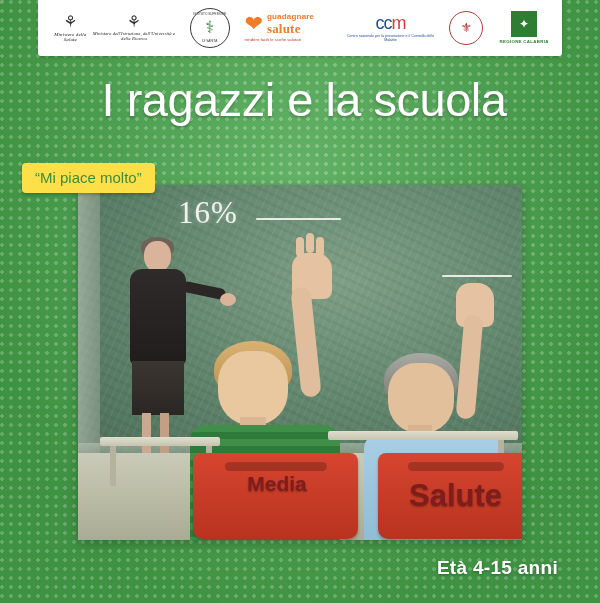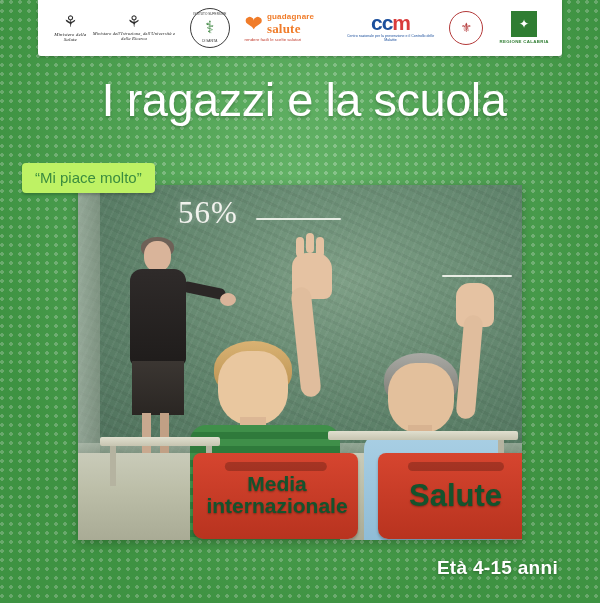--- a/index.html
+++ b/index.html
@@ -93,21 +93,21 @@
   .logo-guad { width: 104px; align-items: flex-start; }
   .guad-row { display: flex; align-items: center; gap: 4px; }
   .guad-heart { color: #f07c2a; font-size: 22px; line-height: 20px; }
   .guad-txt { text-align: left; }
   .guad-txt .l1 { font-size: 8px; font-weight: bold; color: #f07c2a; letter-spacing: .2px;}
   .guad-txt .l2 { font-size: 13px; font-weight: bold; color: #f07c2a; letter-spacing: .2px; font-family: Liberation Serif, serif;}
   .guad-sub { font-size: 4.3px; color: #c0392b; margin-top: 3px; }
 
   .logo-ccm { width: 96px; }
   .ccm-mark {
-    font-size: 21px; font-weight: bold; color: #1b4f9c;
+    font-size: 18px; font-weight: normal; color: #1b4f9c;
     letter-spacing: -1px;
     line-height: 20px;
   }
   .ccm-mark .o { color: #d93b3b; }
   .ccm-cap { font-size: 3.6px; color: #1b4f9c; margin-top: 2px; }
 
   .logo-ist { width: 62px; }
   .ist-seal {
     width: 34px; height: 34px; border-radius: 50%;
     border: 1.4px solid #b43a3a;
@@ -135,21 +135,21 @@
     font-weight: normal;
     letter-spacing: -0.5px;
     text-shadow: 0 2px 3px rgba(0,0,0,0.22);
     z-index: 4;
   }
 
   
   .quote-tag {
     position: absolute;
     left: 22px; top: 163px;
-    background: #bef264;
+    background: #fde047;
     color: #3b8c3f;
     font-size: 15px;
     padding: 6px 13px 7px 13px;
     border-radius: 4px;
     box-shadow: 0 2px 3px rgba(0,0,0,0.22);
     z-index: 6;
     white-space: nowrap;
   }
 
   
@@ -277,21 +277,21 @@
   .chairR { left: 300px; top: 268px; width: 155px; height: 86px; }
   .chair-slot {
     position:absolute; left: 50%; transform: translateX(-50%);
     width: 62%; height: 9px; border-radius: 6px;
     background: rgba(0,0,0,0.22);
     top: 9px;
   }
   .chair-label {
     position: absolute;
     z-index: 9;
-    color: #14532d;
+    color: #7f1d1d;
     font-weight: bold;
     text-align: center;
     line-height: 1.05;
     text-shadow: 0 1px 2px rgba(0,0,0,0.35);
   }
   .label-media {
     left: 118px; top: 288px; width: 162px;
     font-size: 21px;
   }
   .label-italia {
@@ -370,21 +370,21 @@
   <div class="quote-tag">“Mi piace molto”</div>
 
   <div class="photo">
     <div class="board">
       <div class="board-grain"></div>
     </div>
     <div class="board-frame-left"></div>
     <div class="board-bottom"></div>
     <div class="floor"></div>
 
-    <div class="chalk pct30">56%</div>
+    <div class="chalk pct30">16%</div>
     <div class="chalk-line l30"></div>
     <div class="chalk-line l16"></div>
 
     <div class="teacher">
       <div class="t-arm"></div>
       <div class="t-hand"></div>
       <div class="t-hair"></div>
       <div class="t-head"></div>
       <div class="t-body"></div>
       <div class="t-skirt"></div>
@@ -437,19 +437,18 @@
     </div>
 
     <div class="chair chairL">
       <div class="chair-slot"></div>
     </div>
     <div class="chair chairR">
       <div class="chair-slot"></div>
     </div>
     <div class="chair-label label-media">
       <span style="display:block">Media</span>
-      <span style="display:block">internazionale</span>
     </div>
     <div class="chair-label label-italia">Salute</div>
   </div>
 
   <div class="age">Età 4-15 anni</div>
 </div>
 
 </body></html>

